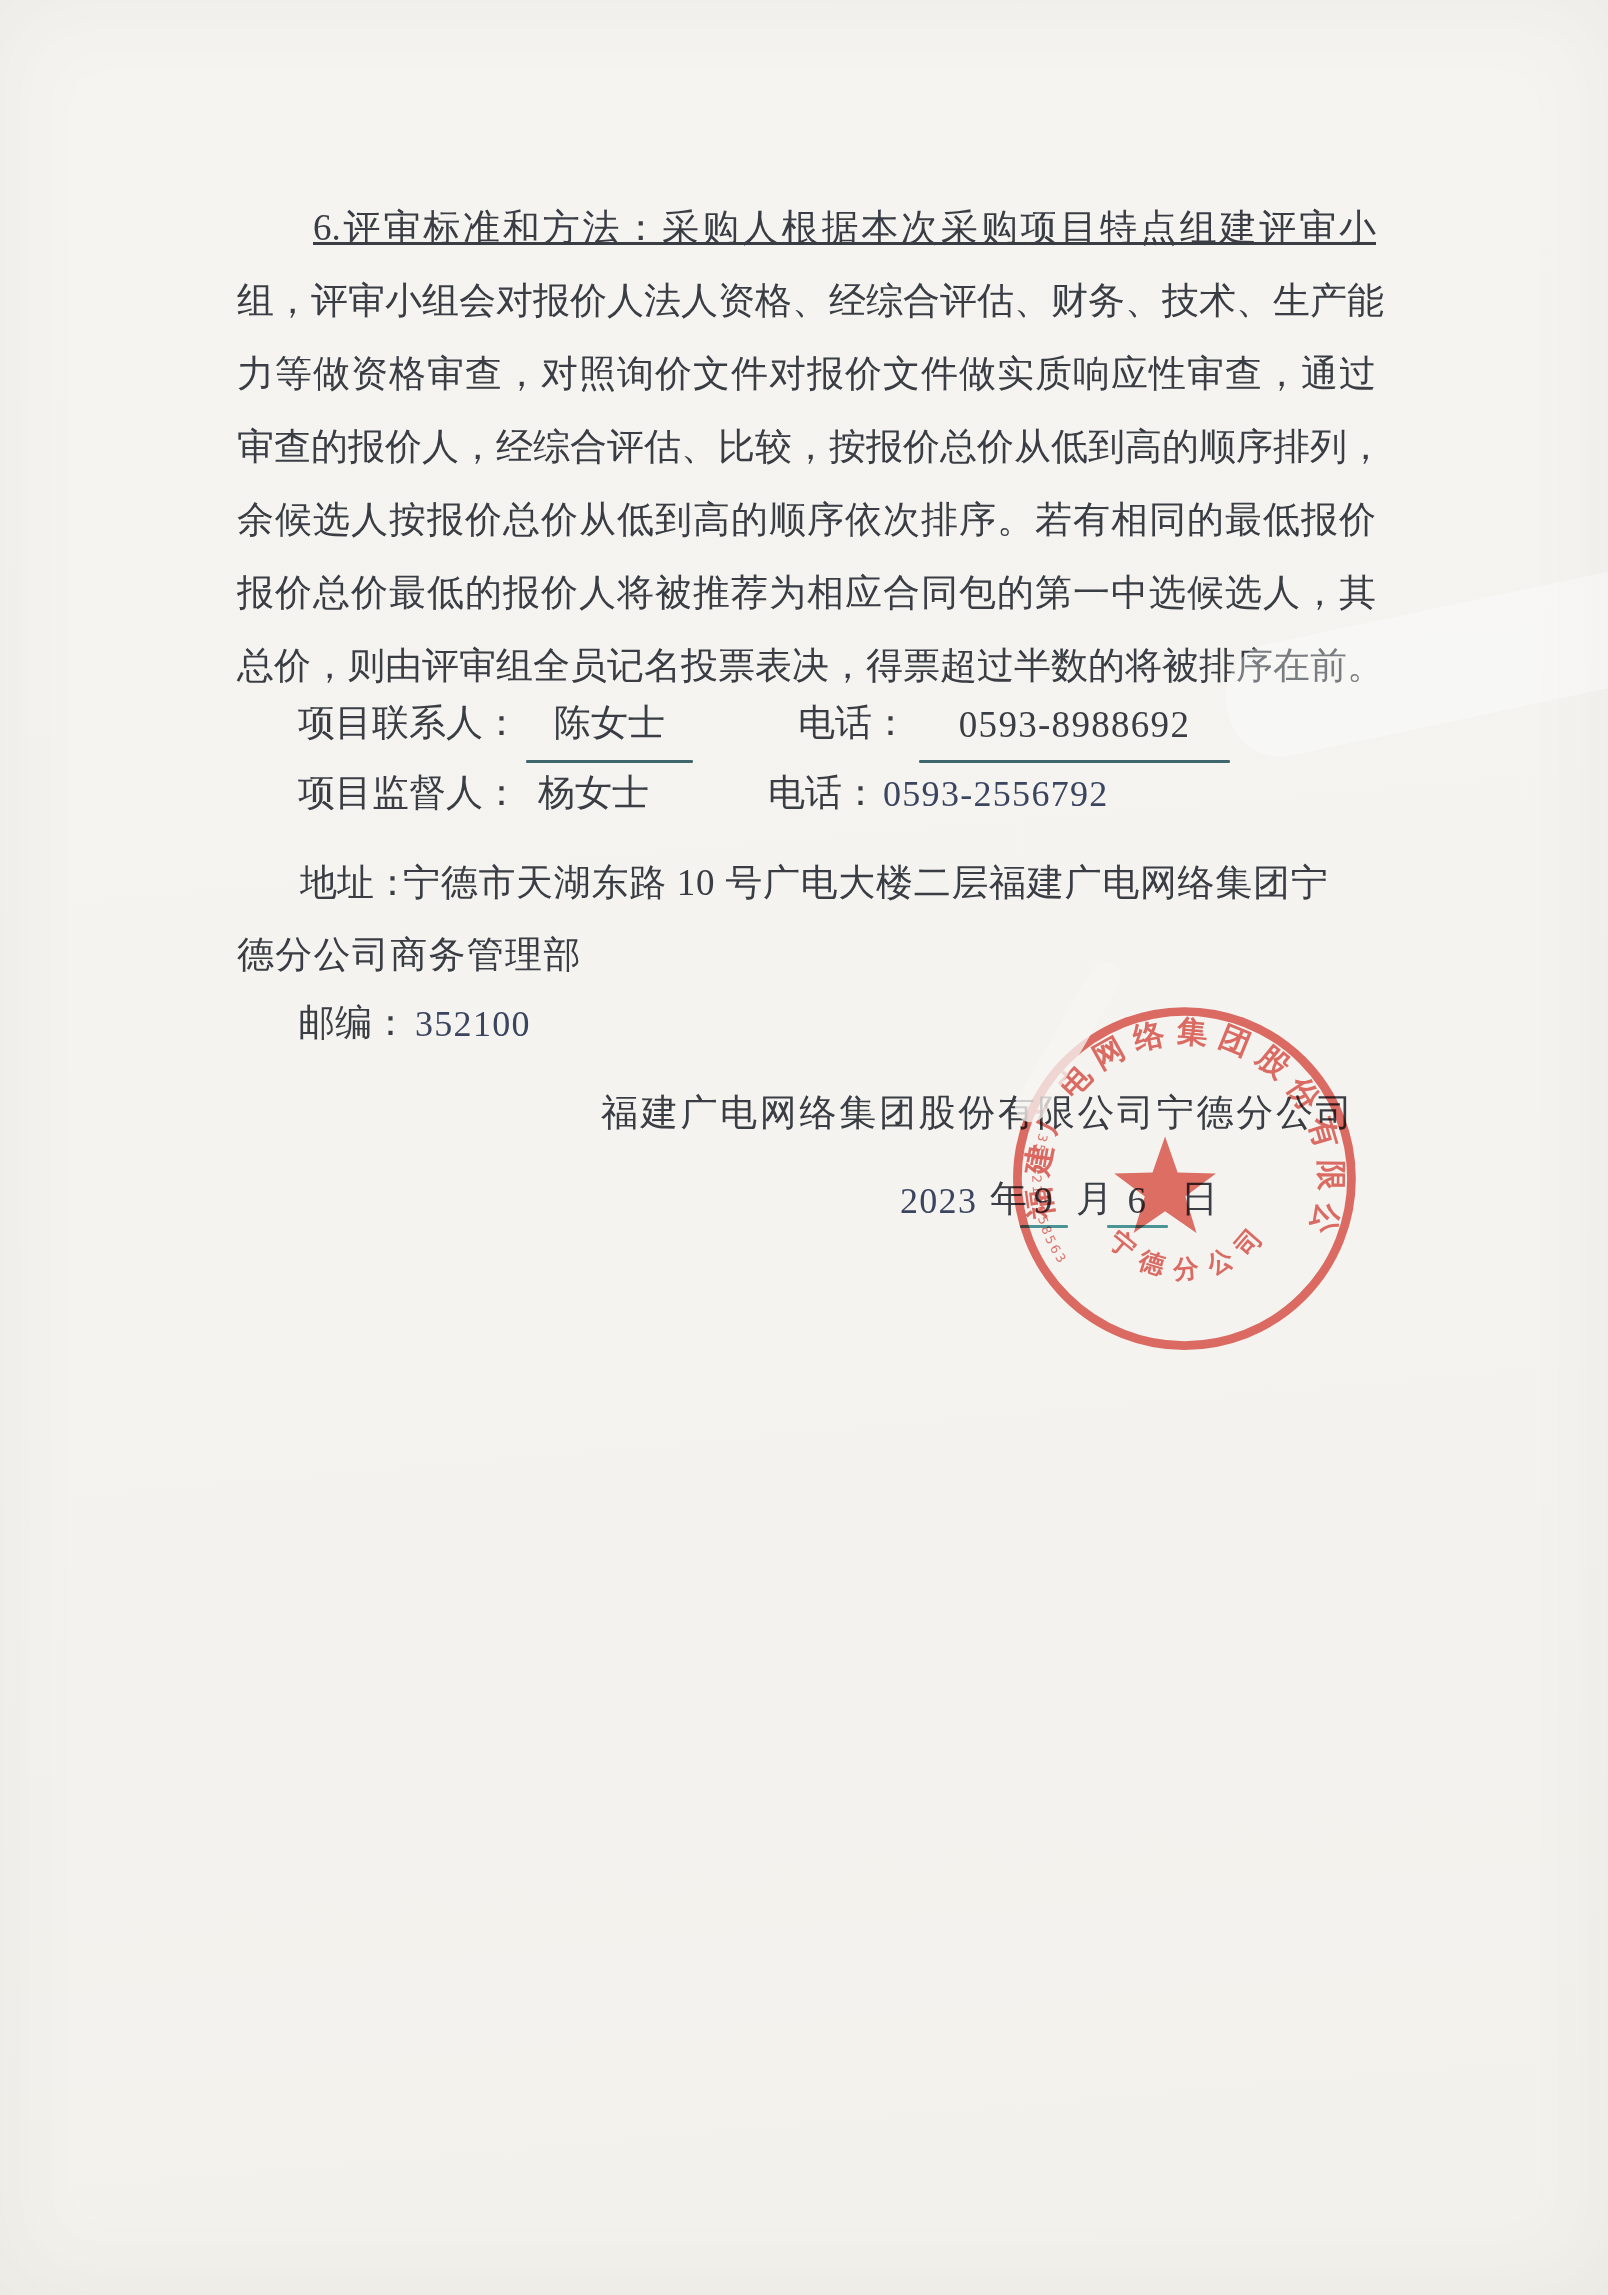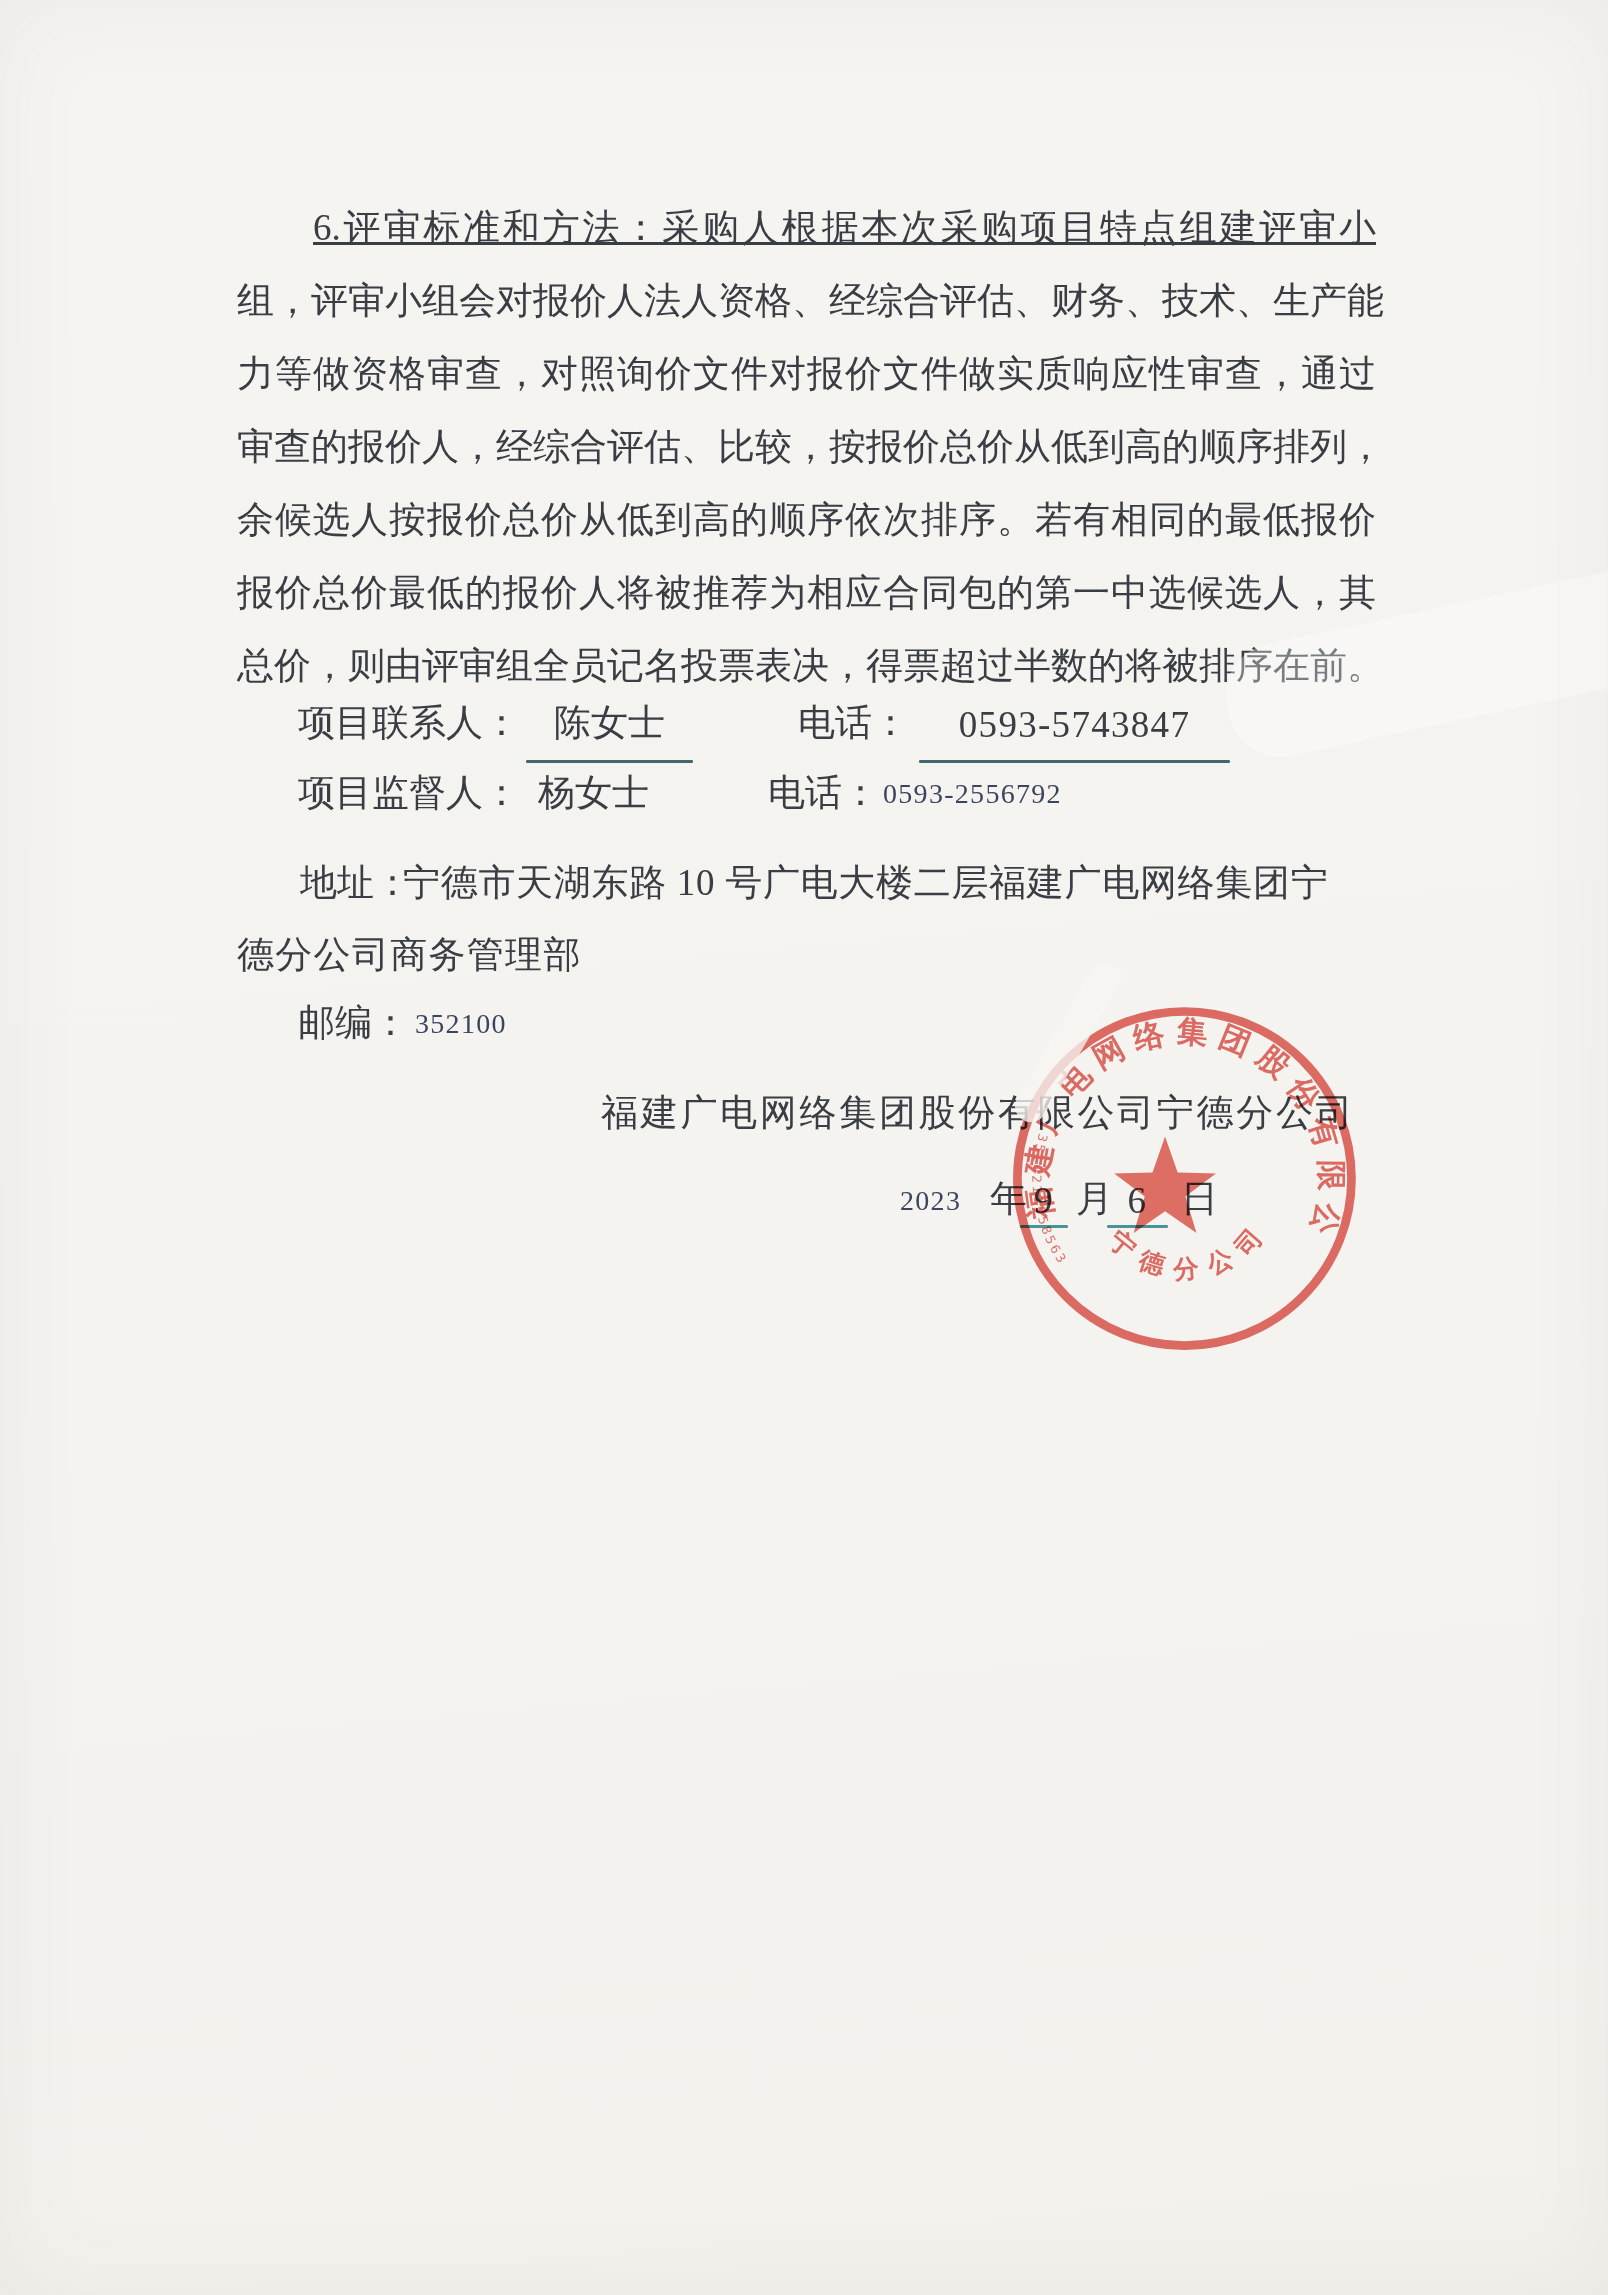--- a/index.html
+++ b/index.html
@@ -16,21 +16,21 @@
   .para{
     position:absolute;left:237px;top:191px;width:1139px;
     font-size:37px;color:var(--ink,#3a3e44);
   }
   .bline{
     height:73px;line-height:73px;white-space:nowrap;
     text-align:justify;text-align-last:justify;
   }
   .bline.indent{text-indent:76px;text-decoration:underline;}
   .abs{position:absolute;white-space:nowrap;font-size:37px;color:var(--ink,#3a3e44);line-height:44px;}
-  .num{font-size:28px;color:var(--digit-ink,#3b4560);letter-spacing:1.3px;}
+  .num{font-size:36px;color:var(--digit-ink,#3b4560);letter-spacing:1.3px;}
   .fill{position:absolute;text-align:center;font-size:37px;color:var(--ink,#3a3e44);line-height:44px;}
   .rule{position:absolute;height:2.7px;background:var(--underline,#40666e);border-radius:1.3px;}
   .rule.teal{background:var(--date-underline,#4a9496);height:2.7px;}
   .seal{
     position:absolute;left:988px;top:948px;width:441px;height:441px;
     mix-blend-mode:multiply;opacity:.93;z-index:3;
   }
   .streak{position:absolute;z-index:4;pointer-events:none;}
   .streak.s1{left:1052px;top:952px;width:32px;height:180px;background:rgba(246,245,242,.78);transform:rotate(30deg);border-radius:16px;}
   .streak.s2{left:1222px;top:601px;width:508px;height:114px;background:rgba(255,255,255,.32);transform:rotate(-12deg);border-radius:53px;}
@@ -48,21 +48,21 @@
     <div class="bline">审查的报价人，经综合评估、比较，按报价总价从低到高的顺序排列，</div>
     <div class="bline">余候选人按报价总价从低到高的顺序依次排序。若有相同的最低报价</div>
     <div class="bline">报价总价最低的报价人将被推荐为相应合同包的第一中选候选人，其</div>
     <div class="bline">总价，则由评审组全员记名投票表决，得票超过半数的将被排序在前。</div>
   </div>
 
   <span class="abs txt" style="left:298px;top:701px;">项目联系人：</span>
   <span class="fill txt" style="left:526px;top:701px;width:167px;">陈女士</span>
   <div class="rule" style="left:526px;top:760px;width:167px;"></div>
   <span class="abs txt" style="left:798px;top:701px;">电话：</span>
-  <span class="fill num txt" style="left:919px;top:703px;width:311px;">0593-5743847</span>
+  <span class="fill num txt" style="left:919px;top:703px;width:311px;">0593-8988692</span>
   <div class="rule" style="left:919px;top:760px;width:311px;"></div>
 
   <span class="abs txt" style="left:298px;top:771px;">项目监督人：</span>
   <span class="abs txt" style="left:538px;top:771px;">杨女士</span>
   <span class="abs txt" style="left:768px;top:771px;">电话：</span>
   <span class="abs num txt" style="left:883px;top:772px;">0593-2556792</span>
 
   <span class="abs txt" style="left:300px;top:861px;">地址：</span>
   <span class="abs txt" style="left:403px;top:861px;letter-spacing:0.7px;">宁德市天湖东路 10 号广电大楼二层福建广电网络集团宁</span>
   <span class="abs txt" style="left:237px;top:933px;letter-spacing:1.3px;">德分公司商务管理部</span>

